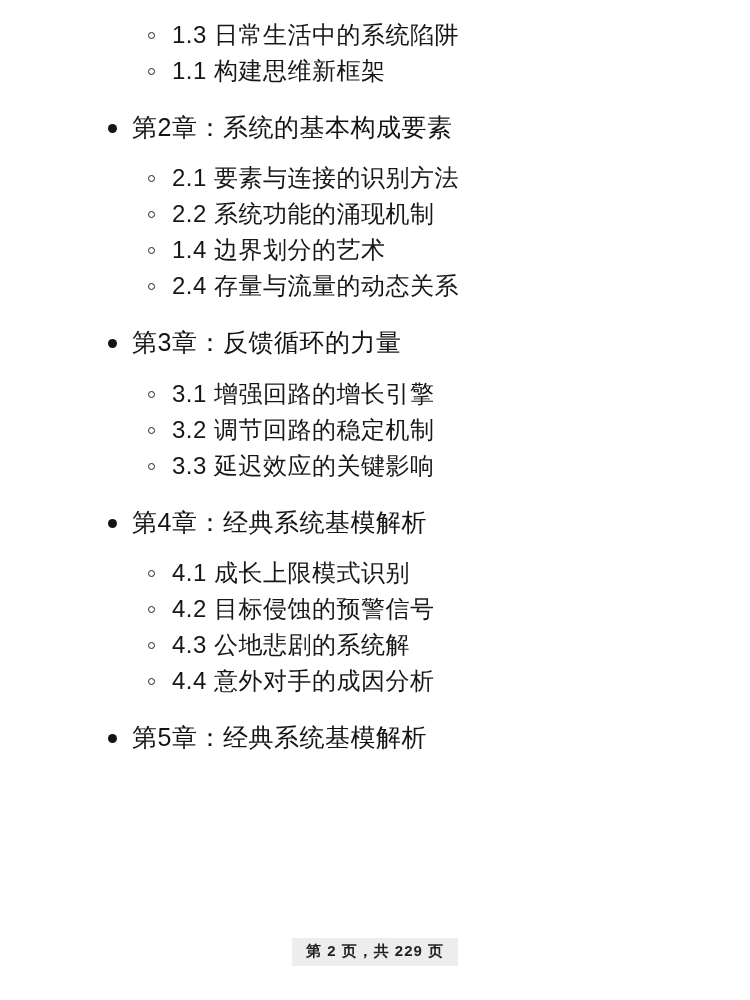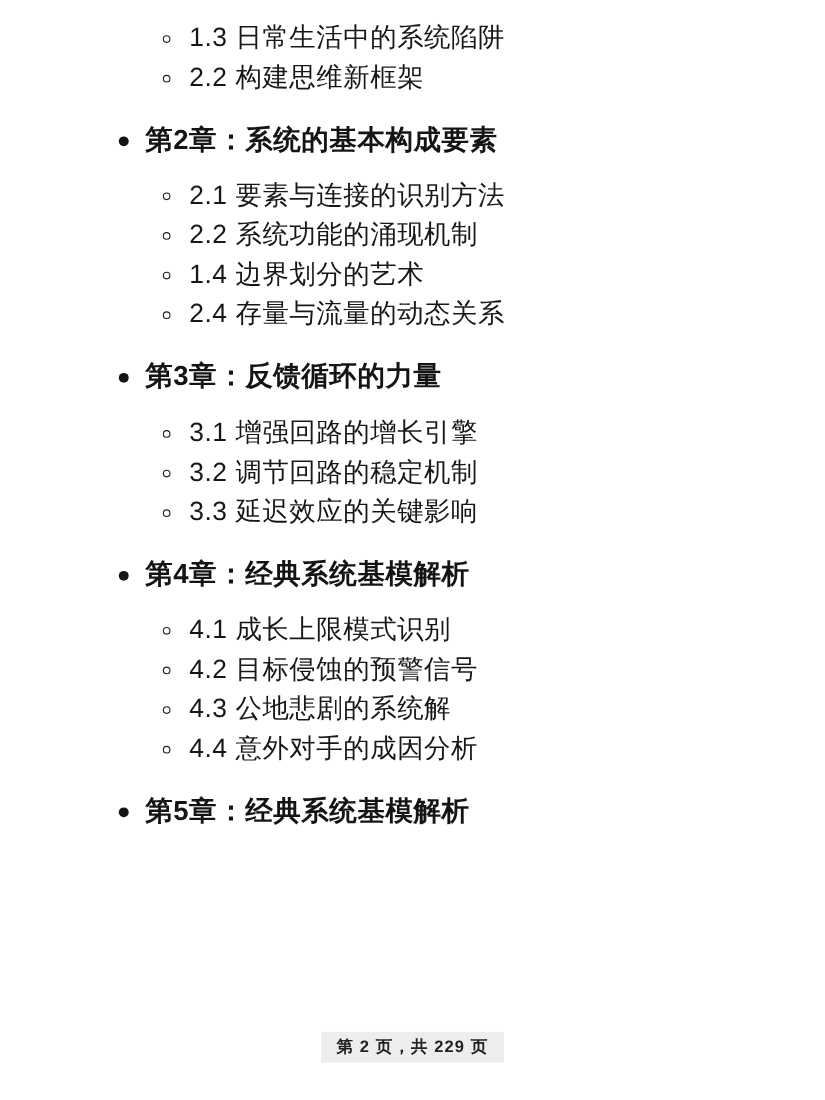--- a/index.html
+++ b/index.html
@@ -28,21 +28,21 @@
     padding: 0;
   }
   
   .item-l1 {
     position: relative;
     font-size: 25px;
     line-height: 1.25;
     padding-left: 72px;
     margin: 0 0 6px 0;
     letter-spacing: 0.5px;
-    font-weight: 700;
+    font-weight: 400;
     color: #141414;
   }
   .item-l1 .bullet {
     position: absolute;
     left: 48px;
     top: 12px;
     width: 9px;
     height: 9px;
     border-radius: 50%;
     background: #141414;
@@ -93,21 +93,21 @@
     font-family: "Liberation Sans", "DejaVu Sans", sans-serif;
     text-align: center;
   }
 </style>
 </head>
 <body>
 
 <div class="page">
   <ul class="toc" id="toc-list">
       <li class="item-l2"><span class="bullet-hollow"></span><span>1.3 日常生活中的系统陷阱</span></li>
-      <li class="item-l2"><span class="bullet-hollow"></span><span>2.2 构建思维新框架</span></li>
+      <li class="item-l2"><span class="bullet-hollow"></span><span>1.1 构建思维新框架</span></li>
       <li class="item-l1 gap-before gap-after"><span class="bullet"></span><span>第2章：系统的基本构成要素</span></li>
       <li class="item-l2"><span class="bullet-hollow"></span><span>2.1 要素与连接的识别方法</span></li>
       <li class="item-l2"><span class="bullet-hollow"></span><span>2.2 系统功能的涌现机制</span></li>
       <li class="item-l2"><span class="bullet-hollow"></span><span>1.4 边界划分的艺术</span></li>
       <li class="item-l2"><span class="bullet-hollow"></span><span>2.4 存量与流量的动态关系</span></li>
       <li class="item-l1 gap-before gap-after"><span class="bullet"></span><span>第3章：反馈循环的力量</span></li>
       <li class="item-l2"><span class="bullet-hollow"></span><span>3.1 增强回路的增长引擎</span></li>
       <li class="item-l2"><span class="bullet-hollow"></span><span>3.2 调节回路的稳定机制</span></li>
       <li class="item-l2"><span class="bullet-hollow"></span><span>3.3 延迟效应的关键影响</span></li>
       <li class="item-l1 gap-before gap-after"><span class="bullet"></span><span>第4章：经典系统基模解析</span></li>

